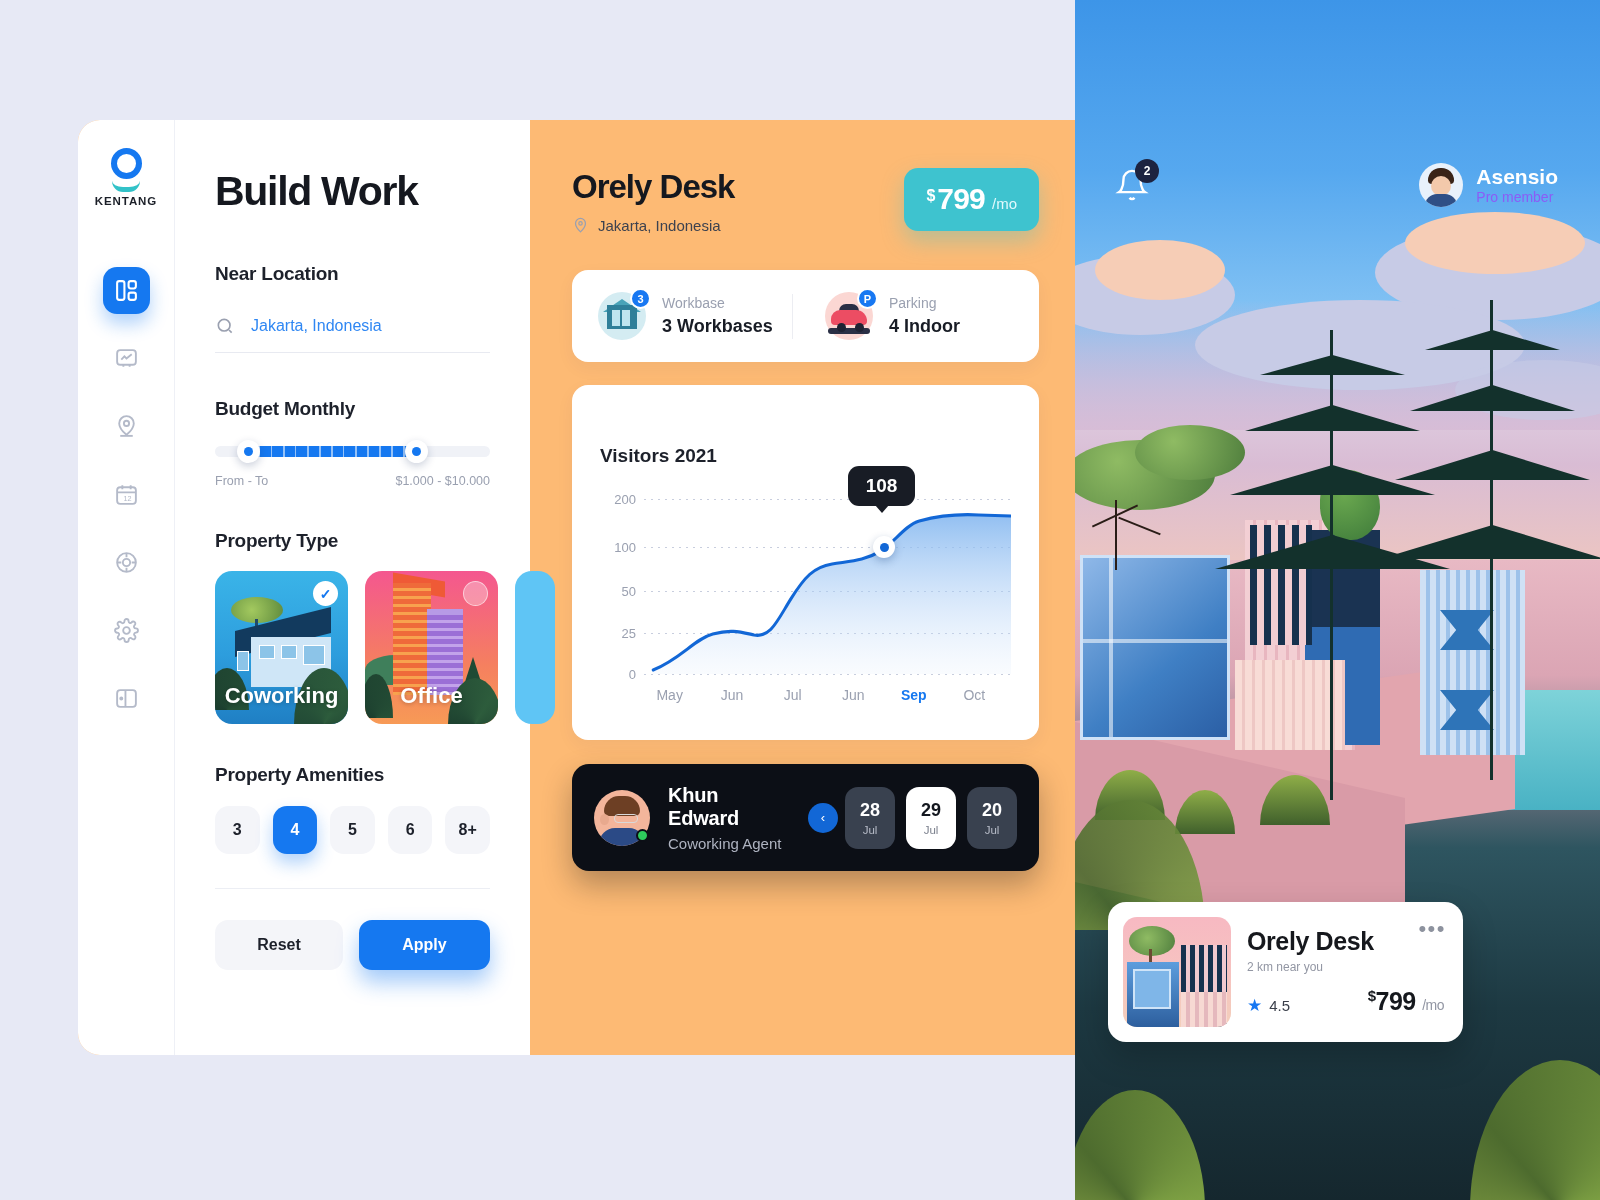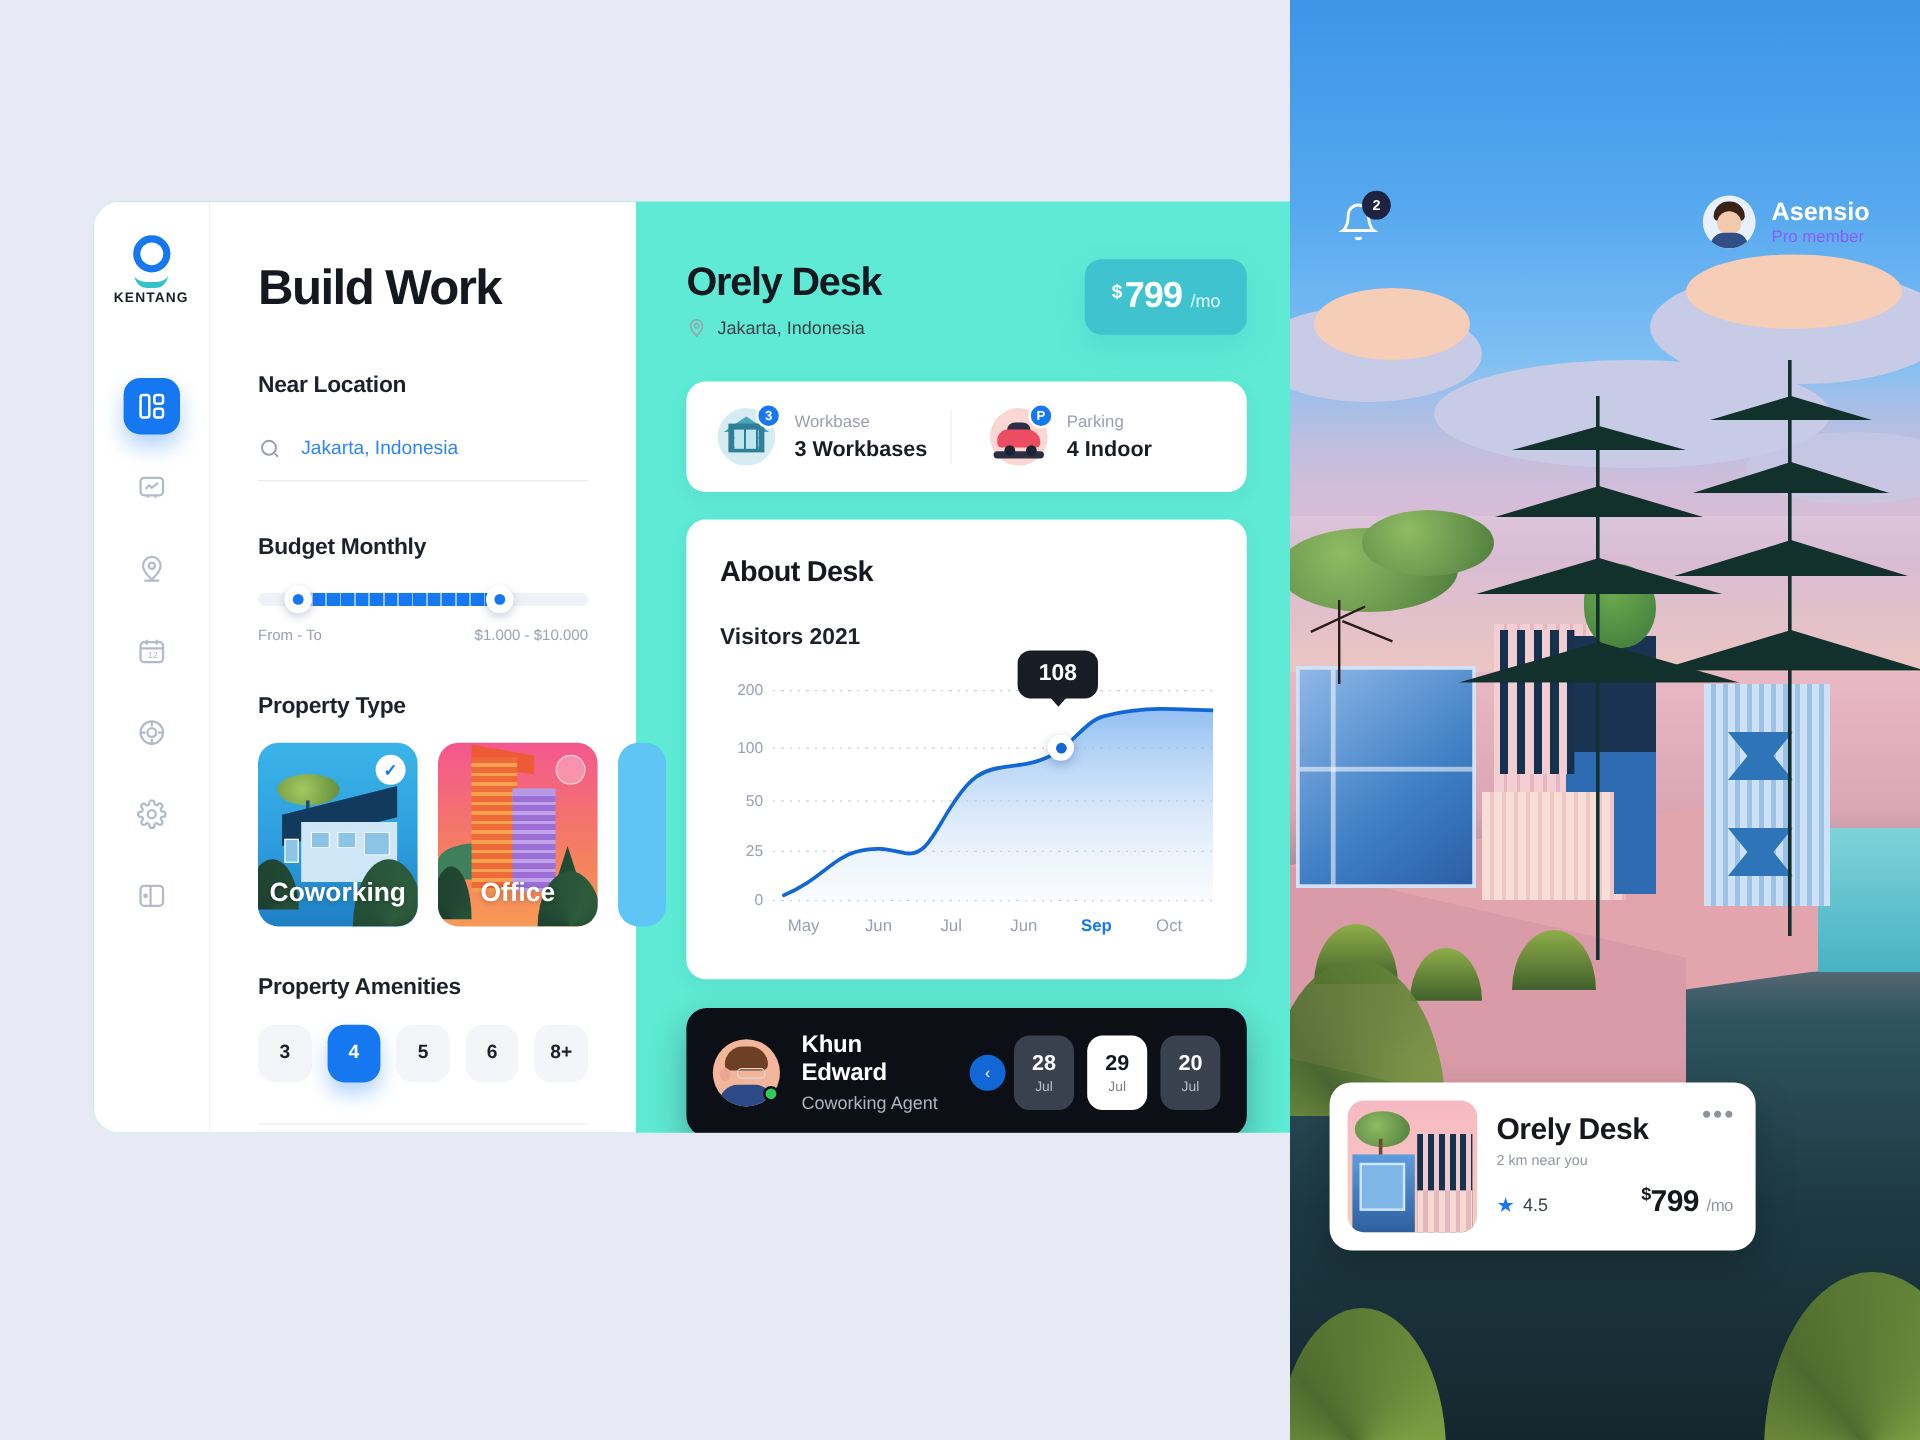--- a/index.html
+++ b/index.html
@@ -173,26 +173,25 @@
   .pc-price { font-size:25px; font-weight:bold; color:#15181d; letter-spacing:-.5px;}
   .pc-cur { font-size:15px; vertical-align:super; font-weight:bold;}
   .pc-mo { font-size:14px; color:#9296a3; font-weight:normal;}
   .dots-btn {
     position:absolute; right:17px; top:16px; color:#8d929e;
     font-size:22px; letter-spacing:1.5px; line-height:1;
   }
 
   
   #app {
-    position:absolute; left:78px; top:120px; width:997px; height:776px;
-    background:#5eead4;
+    position:absolute; left:78px; top:120px; width:997px; height:935px;
+    background:#fdba74;
     border-radius:22px 0 0 22px;
     display:flex;
     overflow:hidden;
-    margin-top:48px;
   }
 
   
   .sidebar {
     width:97px; flex:none; background:#fff;
     border-right:1px solid #eef0f6;
     display:flex; flex-direction:column; align-items:center;
     padding-top:28px;
   }
   .logo-mark { width:38px; height:38px; position:relative; }
@@ -730,21 +729,20 @@
           <div class="stat-badge">P</div>
         </div>
         <div>
           <div class="stat-k">Parking</div>
           <div class="stat-v">4 Indoor</div>
         </div>
       </div>
     </div>
 
     <div class="about-card">
-      <div class="about-h">About Desk</div>
       <div class="visitors-h">Visitors 2021</div>
 
       <div class="chart">
         <div class="y-labels">
           <div class="y-lab" style="top:10px;">200</div>
           <div class="y-lab" style="top:58px;">100</div>
           <div class="y-lab" style="top:102px;">50</div>
           <div class="y-lab" style="top:144px;">25</div>
           <div class="y-lab" style="top:185px;">0</div>
         </div>

